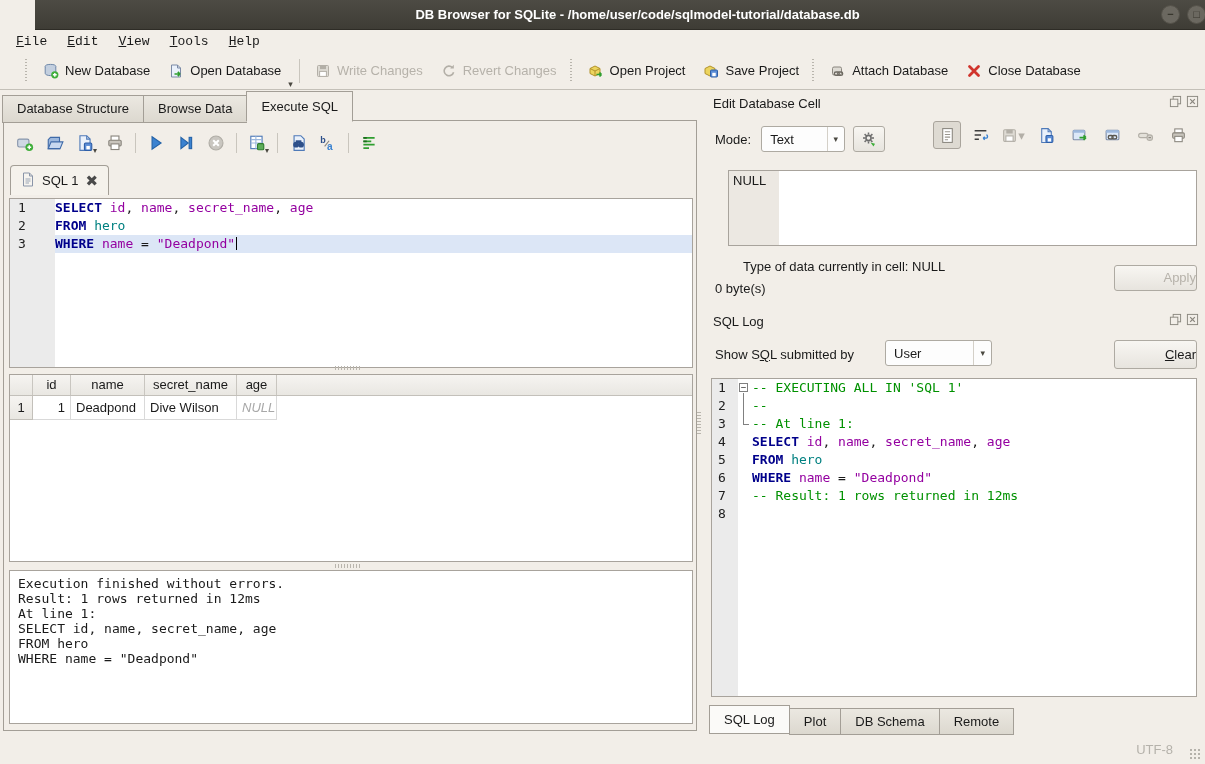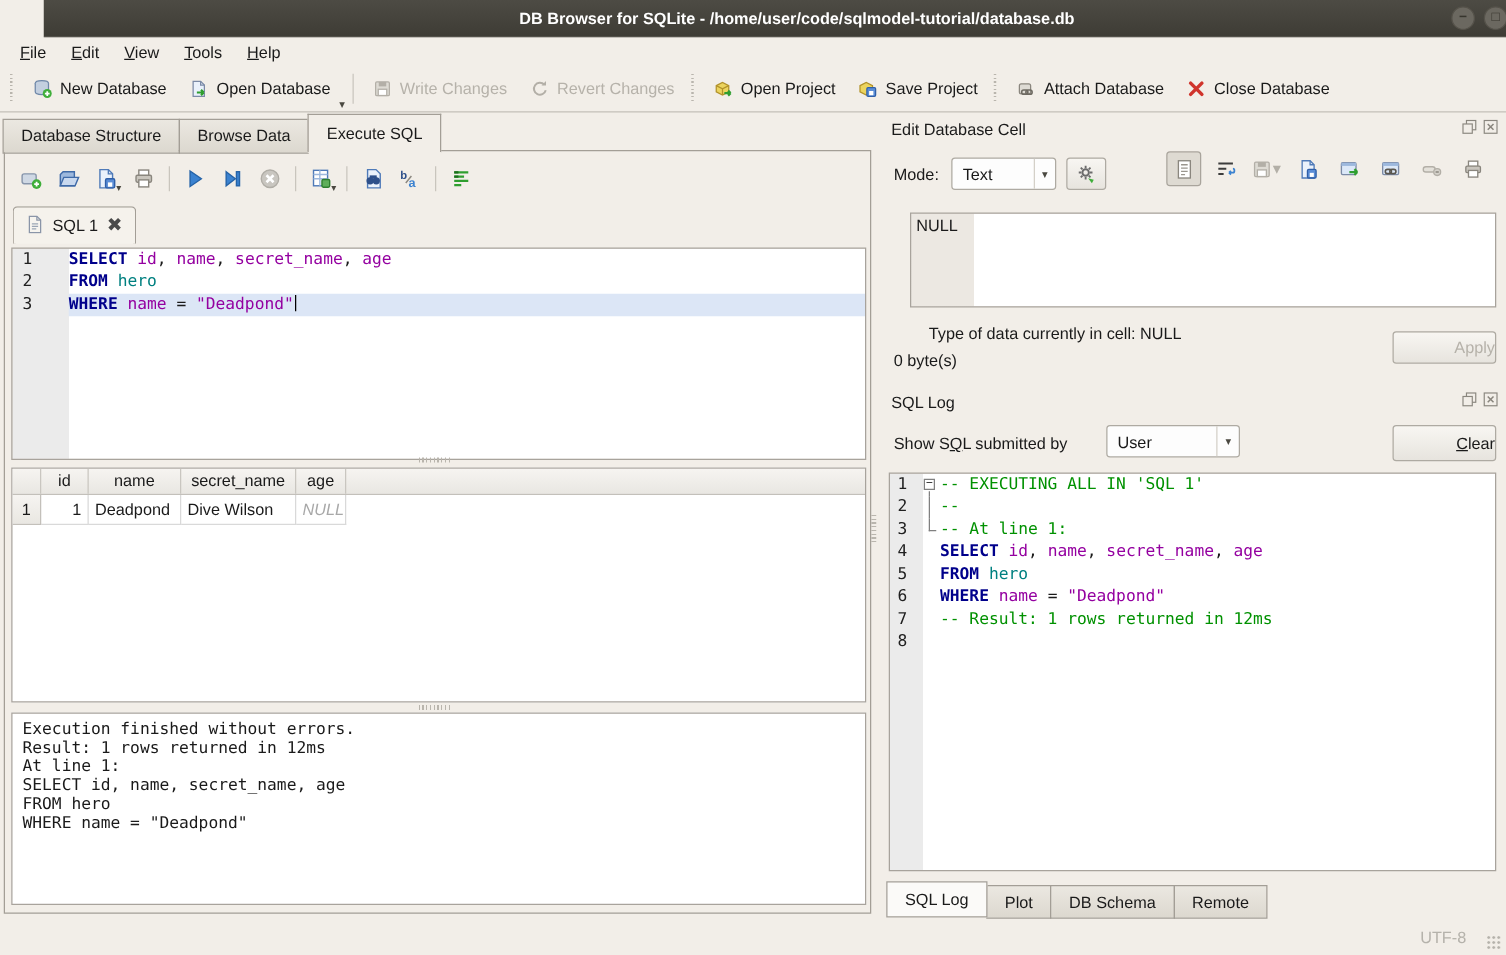--- a/index.html
+++ b/index.html
@@ -16,27 +16,27 @@
   .winbtns { position:absolute; right:8px; top:5px; display:flex; gap:7px; }
   .wbtn { width:19px; height:19px; border-radius:50%; background:#6b6860; border:1px solid #55524a;
           position:relative; cursor:default; }
   .wbtn.close { background:var(--close-btn,#e95420); border-color:#b23c12; }
   .wbtn .g { position:absolute; left:0; right:0; top:0; bottom:0; color:#37352d; font-size:11px;
              text-align:center; line-height:17px; font-weight:bold; }
   .wbtn.close .g { color:#6e2507; }
 
   
   .menubar { position:absolute; left:0; top:30px; width:1205px; height:22px; display:flex;
-             align-items:center; padding-left:6px; background:#f2eee8; }
+             align-items:center; padding-left:6px; background:#f2eee8;font-family:Liberation Mono, monospace; }
   .menu-item { display:inline-block; padding:2px 10px; }
   .menu-item::first-letter { text-decoration:underline; }
 
   
   .toolbar { position:absolute; left:0; top:52px; width:1205px; height:38px; display:flex;
-             align-items:center; border-bottom:1px solid #c4c0b8; padding-left:4px; }
+             align-items:center; border-bottom:1px solid #c4c0b8; padding-left:21px; }
   .thandle { width:5px; height:24px; margin:0 4px;
              background:repeating-linear-gradient(#b9b5ad 0 1px, transparent 1px 3px);
              background-size:2px 100%; background-repeat:repeat-y; }
   .tsep { width:1px; height:24px; background:#c9c5bd; margin:0 6px; }
   .tbtn { display:inline-flex; align-items:center; gap:6px; padding:4px 9px; border-radius:3px; }
   .tbtn.disabled { color:#b6b2aa; }
   .tbtn svg { display:block; }
   .caret { font-size:9px; color:#4a4840; margin-left:-2px; align-self:flex-end; }
 
   

